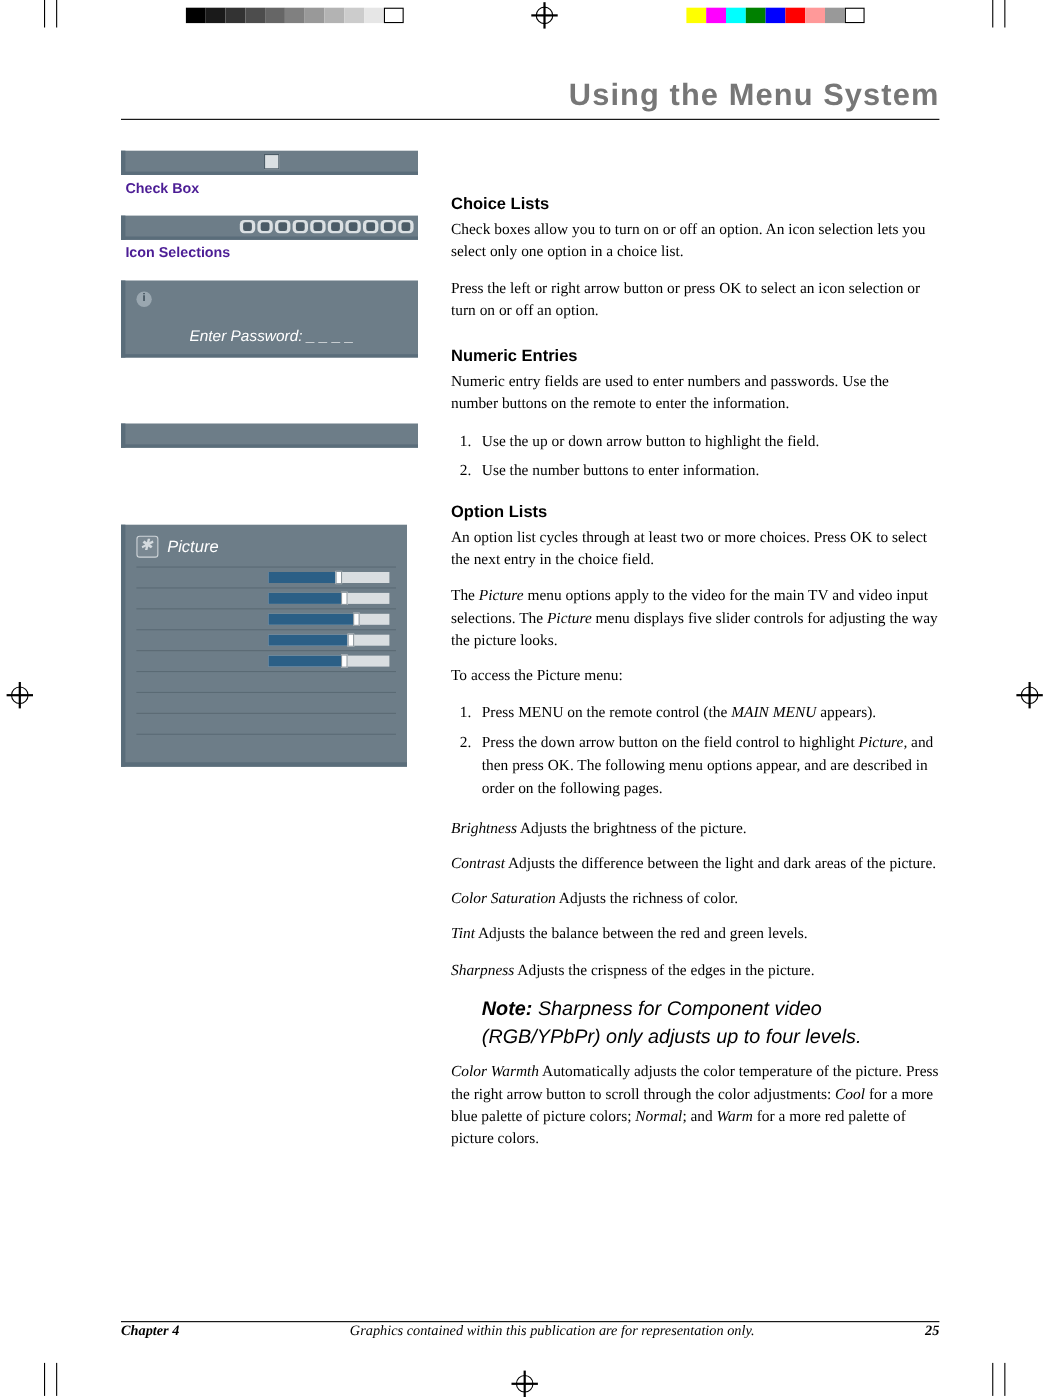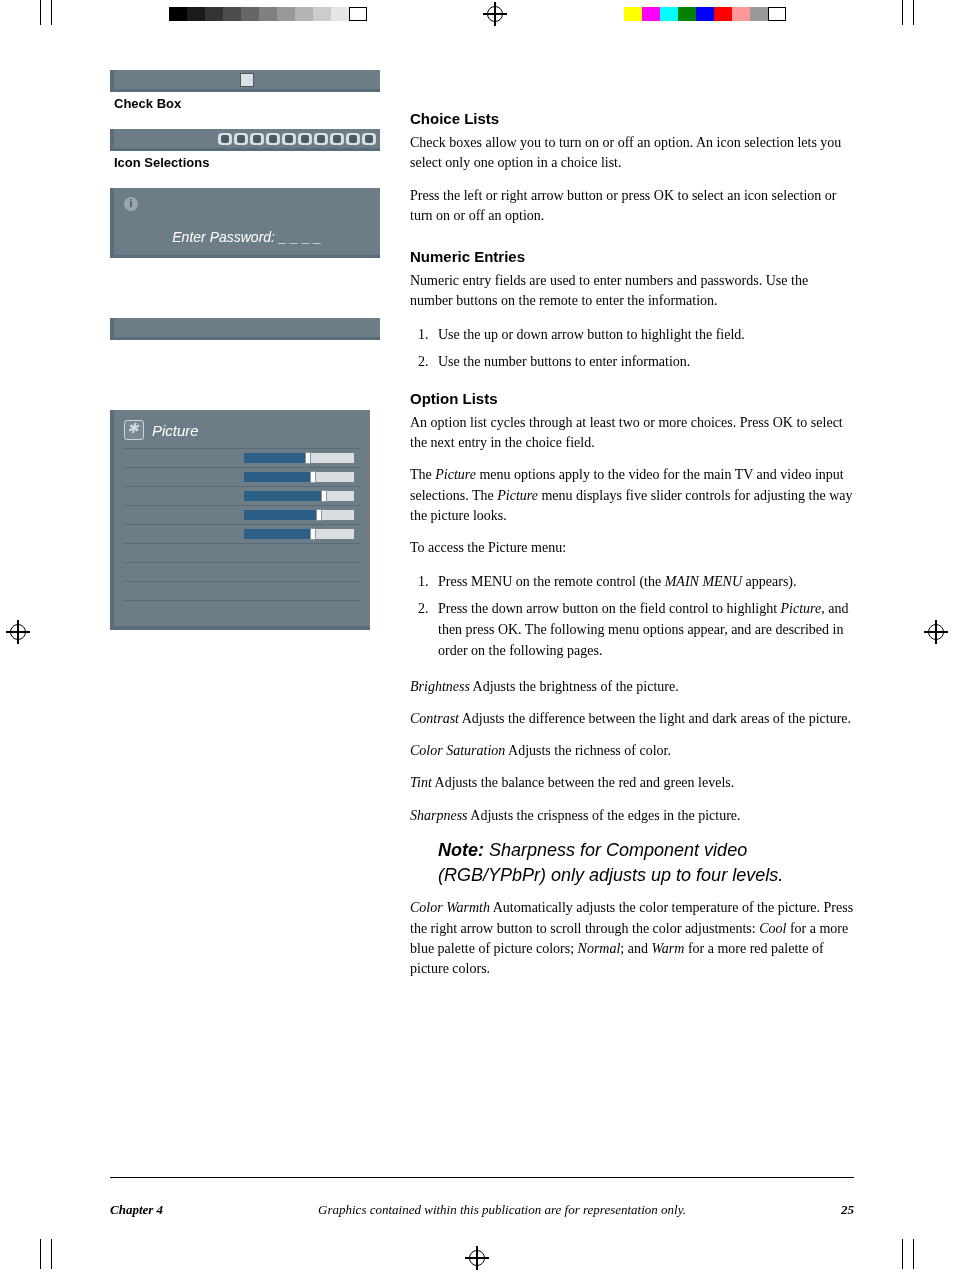--- a/index.html
+++ b/index.html
@@ -86,21 +86,21 @@
     border-bottom: 3px solid #5a6d7a;
     background: #6d7d88;
     position: relative;
     box-sizing: border-box;
   }
   .widget-bar { height: 22px; background: #6d7d88; position:relative; }
   .widget-caption {
     font-family: Arial, Helvetica, sans-serif;
     font-weight: bold;
     font-size: 13px;
-    color: #000000;
+    color: #4c1d95;
     margin: 4px 0 18px 4px;
   }
   .checkbox-sq {
     position:absolute; left:50%; top:50%; transform:translate(-50%,-50%);
     width:12px; height:12px; background:#dbe0e3; border:1px solid #4b5b66;
   }
   .icon-row {
     position:absolute; right:4px; top:50%; transform:translateY(-50%);
     display:flex; gap:2px;
   }
@@ -196,21 +196,21 @@
 
   
   .footer {
     position:absolute;
     left:110px; right:100px;
     bottom:54px;
     border-top:1px solid #000;
     display:flex;
     justify-content:space-between;
     align-items:center;
-    padding-top:24px;
+    padding-top:0;
     font-size:13px;
     gap:40px;
   }
   .footer .ch { font-style:italic; font-weight:bold; }
   .footer .mid { font-style:italic; }
   .footer .pg { font-weight:bold; font-style:italic; }
 </style>
 </head>
 <body>
 <div class="page">
@@ -258,20 +258,21 @@
         <span class="circ"></span>
       </div>
     </div>
 <div class="side-reg right">
       <div class="reg-cross">
         <span class="circ"></span>
       </div>
     </div>
 
 <div class="content">
+  <div class="chapter-title">Using the Menu System</div>
 
   <div class="cols">
 
     <div class="left-col">
 
       <div class="widget widget-bar">
         <div class="checkbox-sq"></div>
       </div>
       <div class="widget-caption">Check Box</div>
 

